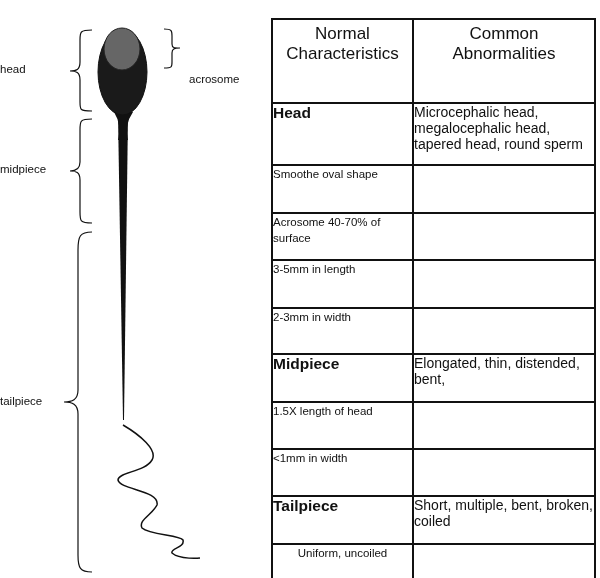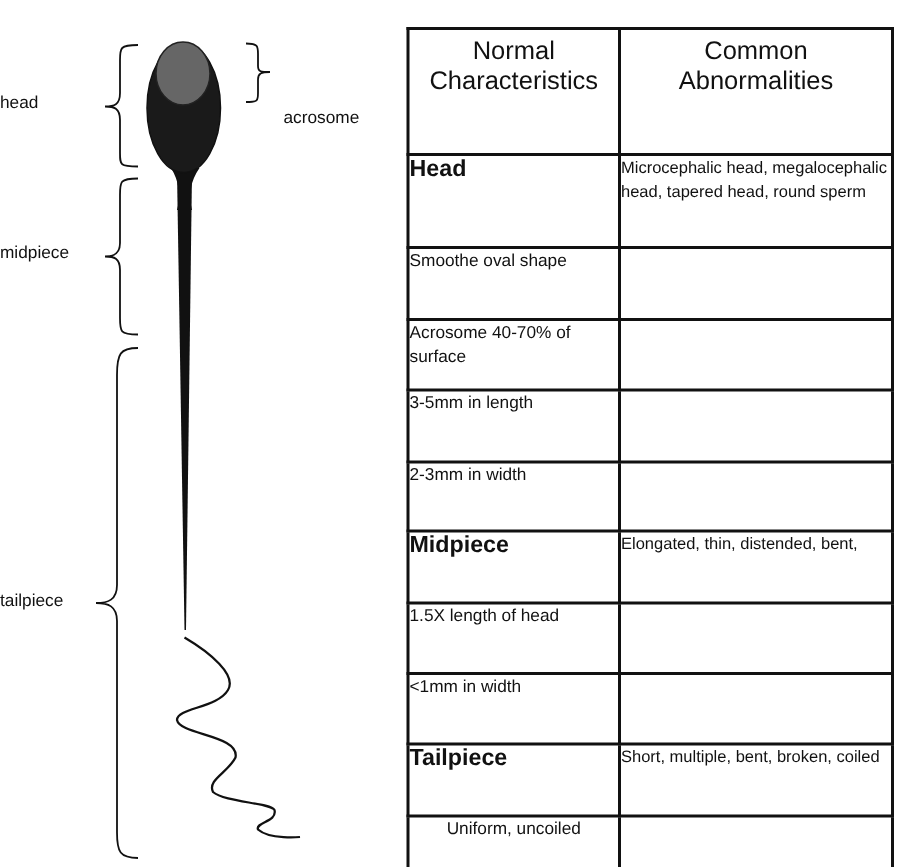--- a/index.html
+++ b/index.html
@@ -8,21 +8,21 @@
   .lbl { position:absolute; font-size:11.5px; color:#111; }
   #tbl {
     position:absolute; left:271px; top:2px; width:325px; height:574px;
     border:2px solid #111; border-collapse:collapse; table-layout:fixed;margin-top:16px;
   }
   #tbl td, #tbl th { border:2px solid #111; padding:0; vertical-align:top; }
   #tbl th { font-weight:normal; font-size:17px; text-align:center; line-height:20px; padding-top:4px; }
   .c1 { width:141px; }
   .cell { font-size:11.5px; line-height:16px; padding:4px 6px 0 8px; }
   .sec { font-size:15.5px; font-weight:bold; padding:6px 6px 0 8px; }
-  .abn { font-size:11px; line-height:16px; padding:4px 6px 0 8px; }
+  .abn { font-size:14px; line-height:16px; padding:4px 6px 0 8px; }
 </style>
 </head>
 <body>
 
 <div id="diagram">
   <svg width="270" height="578" viewBox="0 0 270 578">
 
     <path d="M118 115 L128 115 L124 420 L123 420 Z" fill="#111"></path>
 
     <path d="M114 112 Q122 125 118 140 L128 140 Q124 125 133 112 Z" fill="#111"></path>

